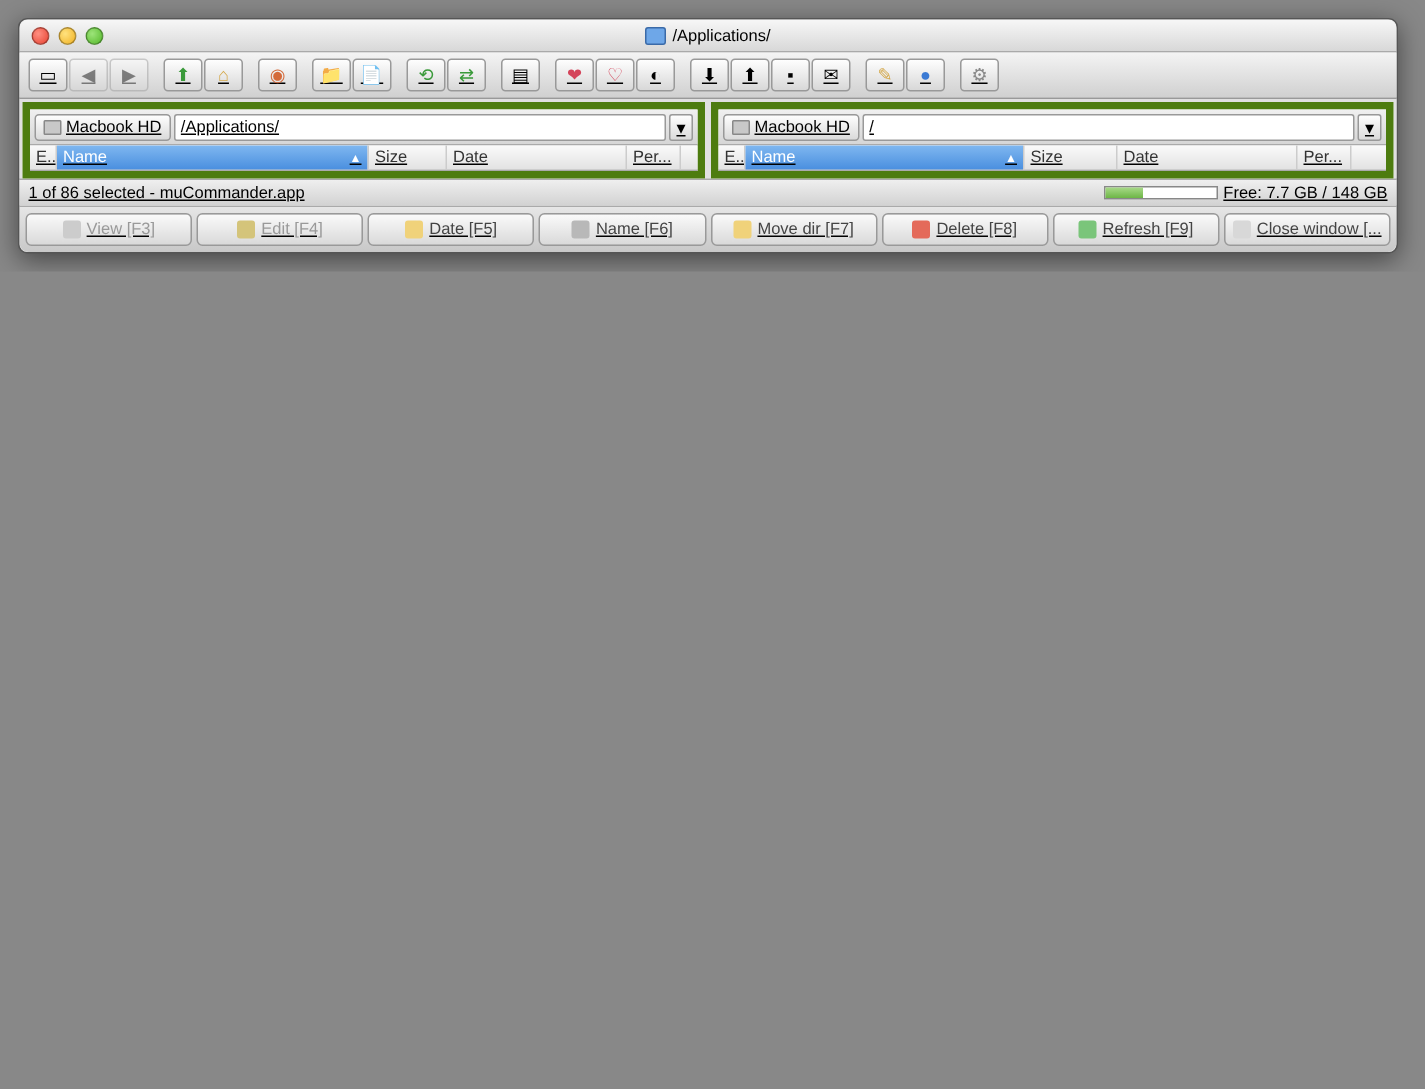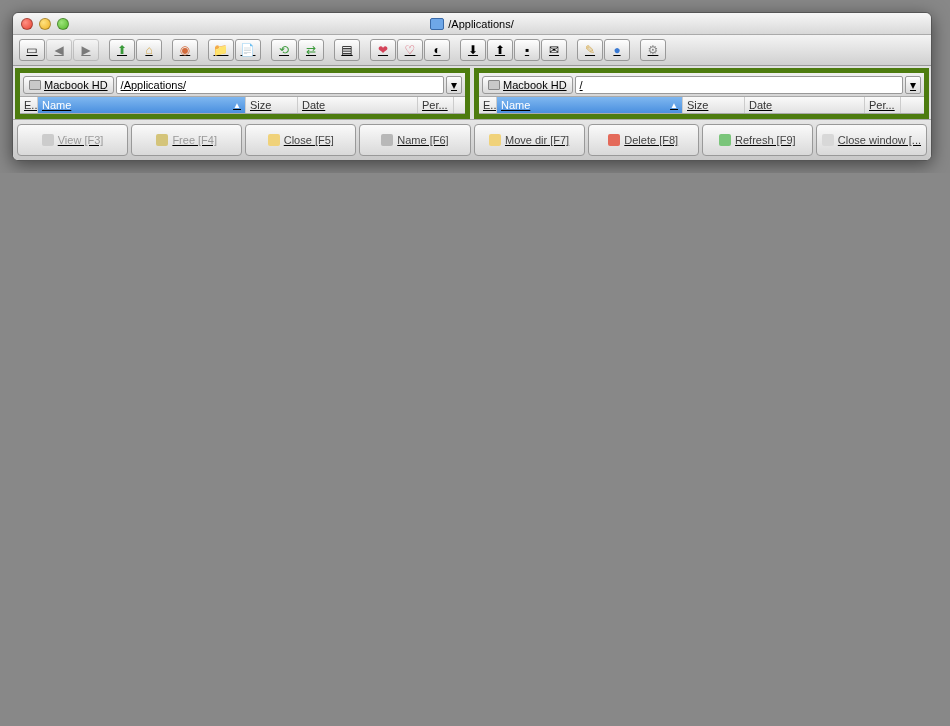--- a/index.html
+++ b/index.html
@@ -41,21 +41,21 @@
 .col-perm-l { width: 36px; }
 .col-name-r { width: 186px; }
 .col-size-r { width: 62px; text-align: right; }
 .col-date-r { width: 120px; }
 .col-perm-r { width: 36px; }
 .statusbar { height: 18px; background: linear-gradient(#efefef,#d2d2d2); border-top: 1px solid #aaa; display: flex; align-items: center; padding: 0 6px; font-size: 10px; }
 .statusbar .right { margin-left: auto; display: flex; align-items: center; gap: 4px; }
 .freebar { width: 76px; height: 9px; border: 1px solid #888; background: #fff; position: relative; }
 .freebar .fill { position: absolute; inset: 0; background: linear-gradient(#a8d988,#6db646); width: 35%; }
 .cmdbar { background: linear-gradient(#e6e6e6,#c8c8c8); border-top: 1px solid #aaa; border-radius: 0 0 6px 6px; padding: 4px 4px; display: flex; gap: 3px; }
-.cmdbtn { flex: 1; height: 32px; background: linear-gradient(#fafafa,#d9d9d9); border: 1px solid #999; border-radius: 4px; display: flex; align-items: center; justify-content: center; gap: 4px; cursor: pointer; font-size: 10px; color: #444; }
+.cmdbtn { flex: 1; height: 22px; background: linear-gradient(#fafafa,#d9d9d9); border: 1px solid #999; border-radius: 4px; display: flex; align-items: center; justify-content: center; gap: 4px; cursor: pointer; font-size: 10px; color: #444; }
 .cmdbtn.disabled { color: #999; }
 .cmdic { width: 12px; height: 12px; border-radius: 2px; }
 .cmdic.view { background: #ccc; } .cmdic.edit { background: #d4c47a; } .cmdic.copy { background: #f0d27a; }
 .cmdic.move { background: #b8b8b8; } .cmdic.mkdir { background: #f0d27a; } .cmdic.del { background: #e46a5a; }
 .cmdic.refresh { background: #7ac57a; } .cmdic.close { background: #d8d8d8; }
 </style>
 </head>
 <body>
 
 <div class="window">
@@ -224,33 +224,42 @@
         <div class="col col-perm-r">
             <span>Per...</span>
           </div>
       </div>
       <div class="listarea" style="height:515px">
           <div class="scroll" id="right-list"></div>
         </div>
     </div>
   </div>
 
+  <div class="statusbar">
+    <span>1 of 86 selected - muCommander.app</span>
+    <div class="right">
+      <div class="freebar">
+          <div class="fill"></div>
+        </div>
+      <span>Free: 7.7 GB / 148 GB</span>
+    </div>
+  </div>
 
   <div class="cmdbar" id="cmdbar">
       <div class="cmdbtn disabled">
         <span class="cmdic view"></span>
         <span>View [F3]</span>
       </div>
       <div class="cmdbtn disabled">
         <span class="cmdic edit"></span>
-        <span>Free [F4]</span>
+        <span>Edit [F4]</span>
       </div>
       <div class="cmdbtn">
         <span class="cmdic copy"></span>
-        <span>Close [F5]</span>
+        <span>Date [F5]</span>
       </div>
       <div class="cmdbtn">
         <span class="cmdic move"></span>
         <span>Name [F6]</span>
       </div>
       <div class="cmdbtn">
         <span class="cmdic mkdir"></span>
         <span>Move dir [F7]</span>
       </div>
       <div class="cmdbtn">

